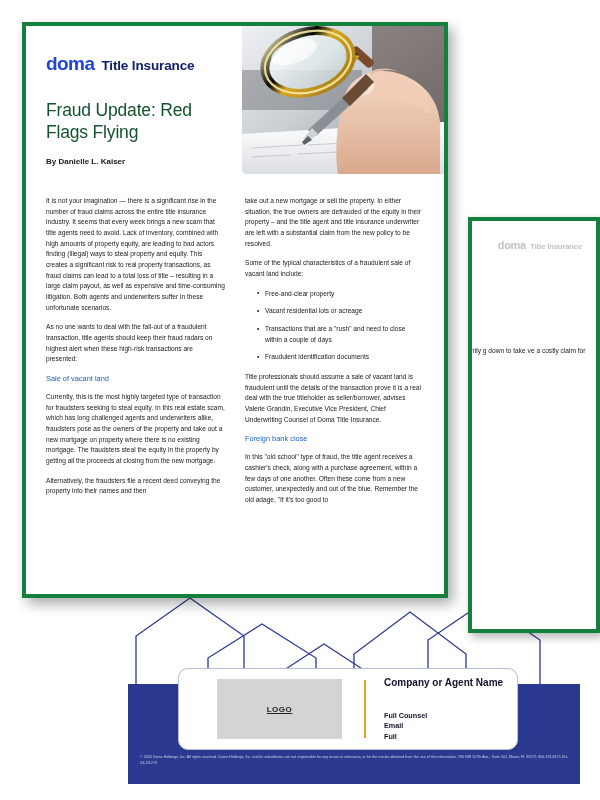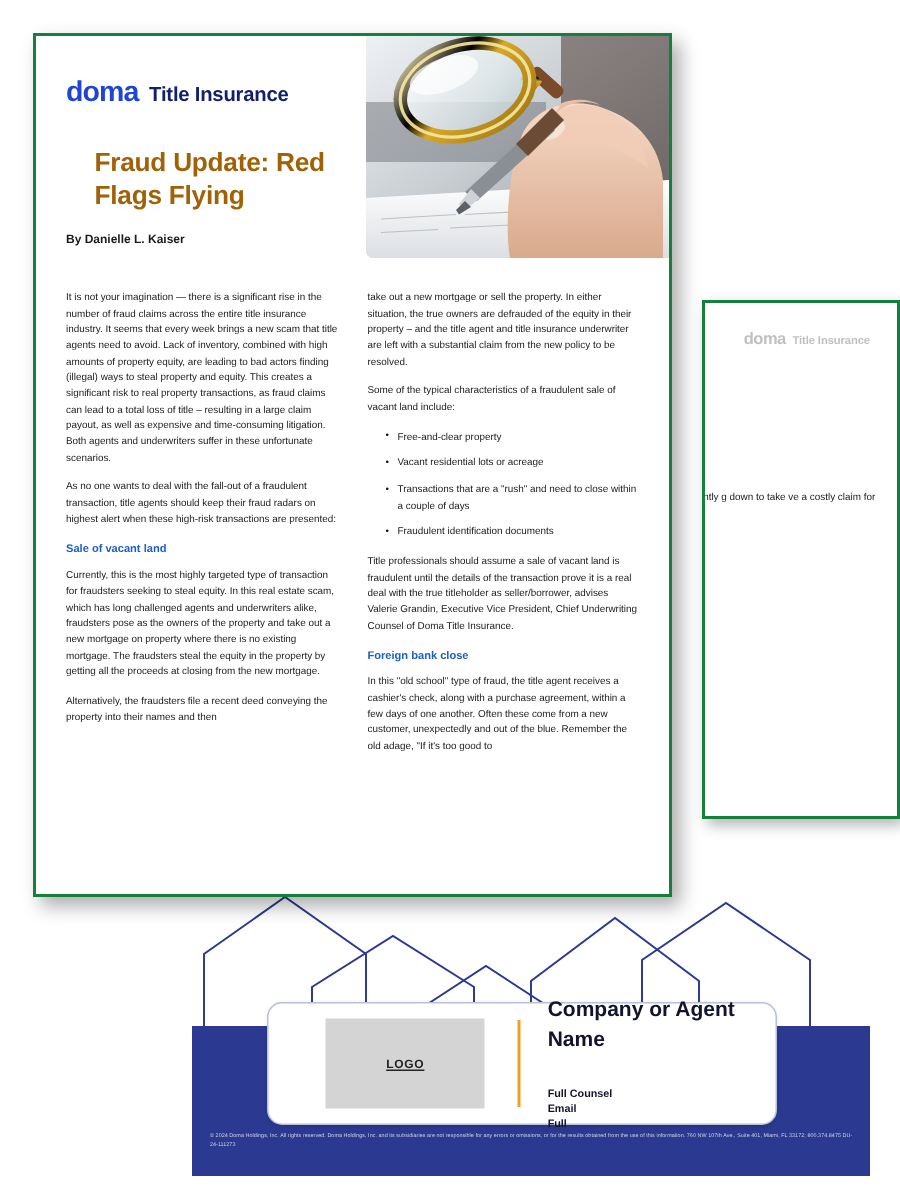--- a/index.html
+++ b/index.html
@@ -63,37 +63,37 @@
     margin-left: 28px;
     text-decoration: underline;
   }
   .card-div {
     width: 2px; height: 58px;
     background: #f0a01e;
     margin: 0 18px 0 22px;
   }
   .card-text { line-height: 1.42; }
   .card-company {
-    font-size: 14px; font-weight: bold; color: #13132e;
+    font-size: 10px; font-weight: bold; color: #13132e;
     margin-bottom: 21px;
   }
   .card-line { font-size: 7.2px; font-weight: bold; color: #13132e; }
 
   
   .page {
     position: absolute;
     background: #ffffff;
-    border: 2px solid #15803d;
+    border: 4px solid #15803d;
     overflow: hidden;
   }
 
   
   .page-back {
-    left: 468px; top: 200px;
-    width: 132px; height: 346px;
+    left: 468px; top: 217px;
+    width: 132px; height: 416px;
     z-index: 4;
     box-shadow: 3px 4px 9px rgba(0,0,0,0.30);
     text-decoration: underline;
   }
   .back-inner { position: absolute; left: -230px; top: 0; width: 362px; padding: 14px 18px; }
   .back-logo { text-align: right; padding-right: 4px; margin-bottom: 18px; opacity: 0.55; }
   .back-body p { font-size: 6.6px; line-height: 1.62; color: #1a1a1a; margin-bottom: 9px; }
   .back-body ul { list-style: none; margin: 0 0 9px 0; }
   .back-body li { font-size: 6.6px; line-height: 1.62; color: #1a1a1a; margin-bottom: 7px; padding-left: 9px; position: relative; }
   .back-body li::before { content: "•"; position: absolute; left: 0; }
@@ -115,23 +115,23 @@
   .brand { display: flex; align-items: baseline; gap: 7px; margin-bottom: 26px; }
   .brand-doma {
     font-size: 19px; font-weight: bold; color: #1f44d6;
     letter-spacing: -0.03em; line-height: 1;
   }
   .brand-ti {
     font-size: 13.5px; font-weight: bold; color: #13206b;
     letter-spacing: -0.01em; line-height: 1;
   }
   .headline {
-    font-size: 17.5px; font-weight: 700; color: #a16207;
+    font-size: 17.5px; font-weight: 400; color: #14532d;
     line-height: 1.28; letter-spacing: -0.01em;
-    max-width: 190px; margin-bottom: 13px; margin-left: 19px;
+    max-width: 190px; margin-bottom: 13px;
   }
   .byline { font-size: 8px; font-weight: bold; color: #1a1a1a; }
 
   .hero {
     position: absolute;
     right: 0; top: 0;
     width: 202px; height: 148px;
     border-radius: 0 0 0 5px;
     overflow: hidden;
   }
@@ -140,21 +140,21 @@
   .columns {
     display: flex; gap: 20px;
     padding: 10px 20px 0 20px;
   }
   .col { width: 183px; }
   .col p {
     font-size: 6.6px; line-height: 1.62;
     color: #1a1a1a; margin-bottom: 9px;
   }
   .subhead {
-    font-size: 7.4px; font-weight: bold; color: #1b5fc4;
+    font-size: 7.4px; font-weight: normal; color: #1b5fc4;
     margin: 3px 0 9px 0;
   }
   .col ul { list-style: none; margin: 2px 0 9px 0; padding-left: 12px; }
   .col li {
     font-size: 6.6px; line-height: 1.62; color: #1a1a1a;
     margin-bottom: 7px; padding-left: 8px; position: relative;
   }
   .col li::before { content: "•"; position: absolute; left: 0; top: -0.5px; }
 </style>
 </head>

